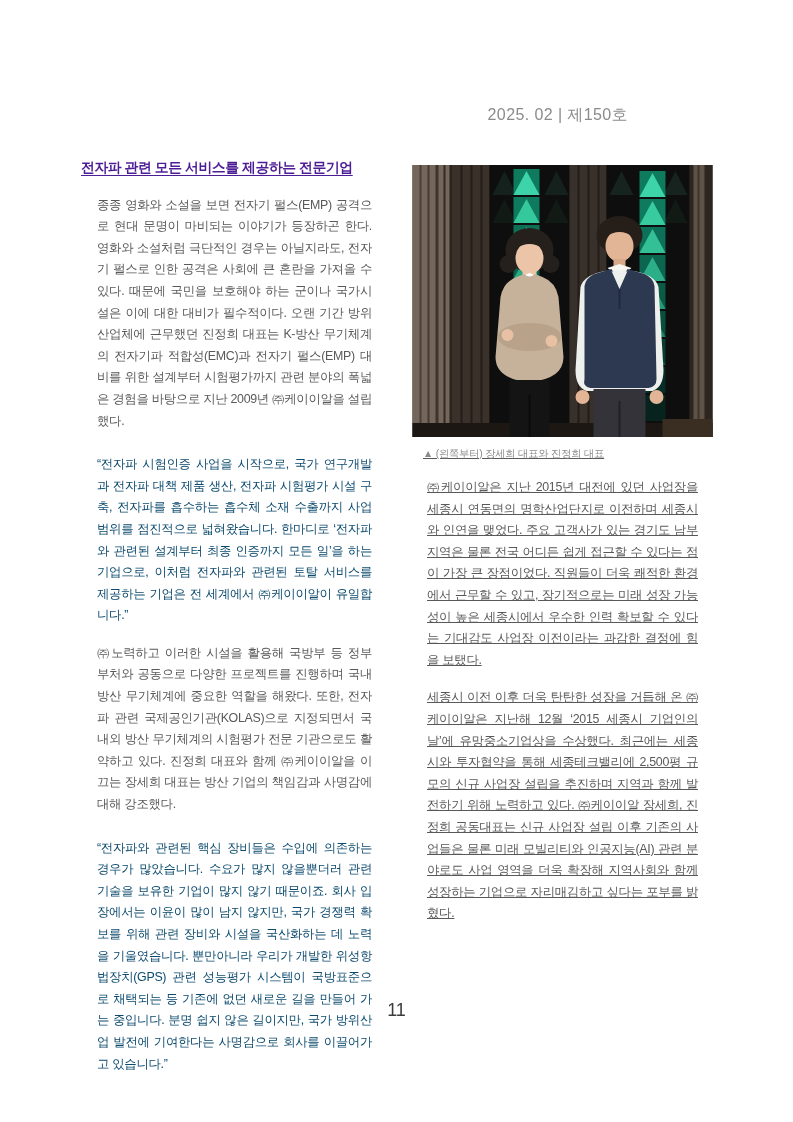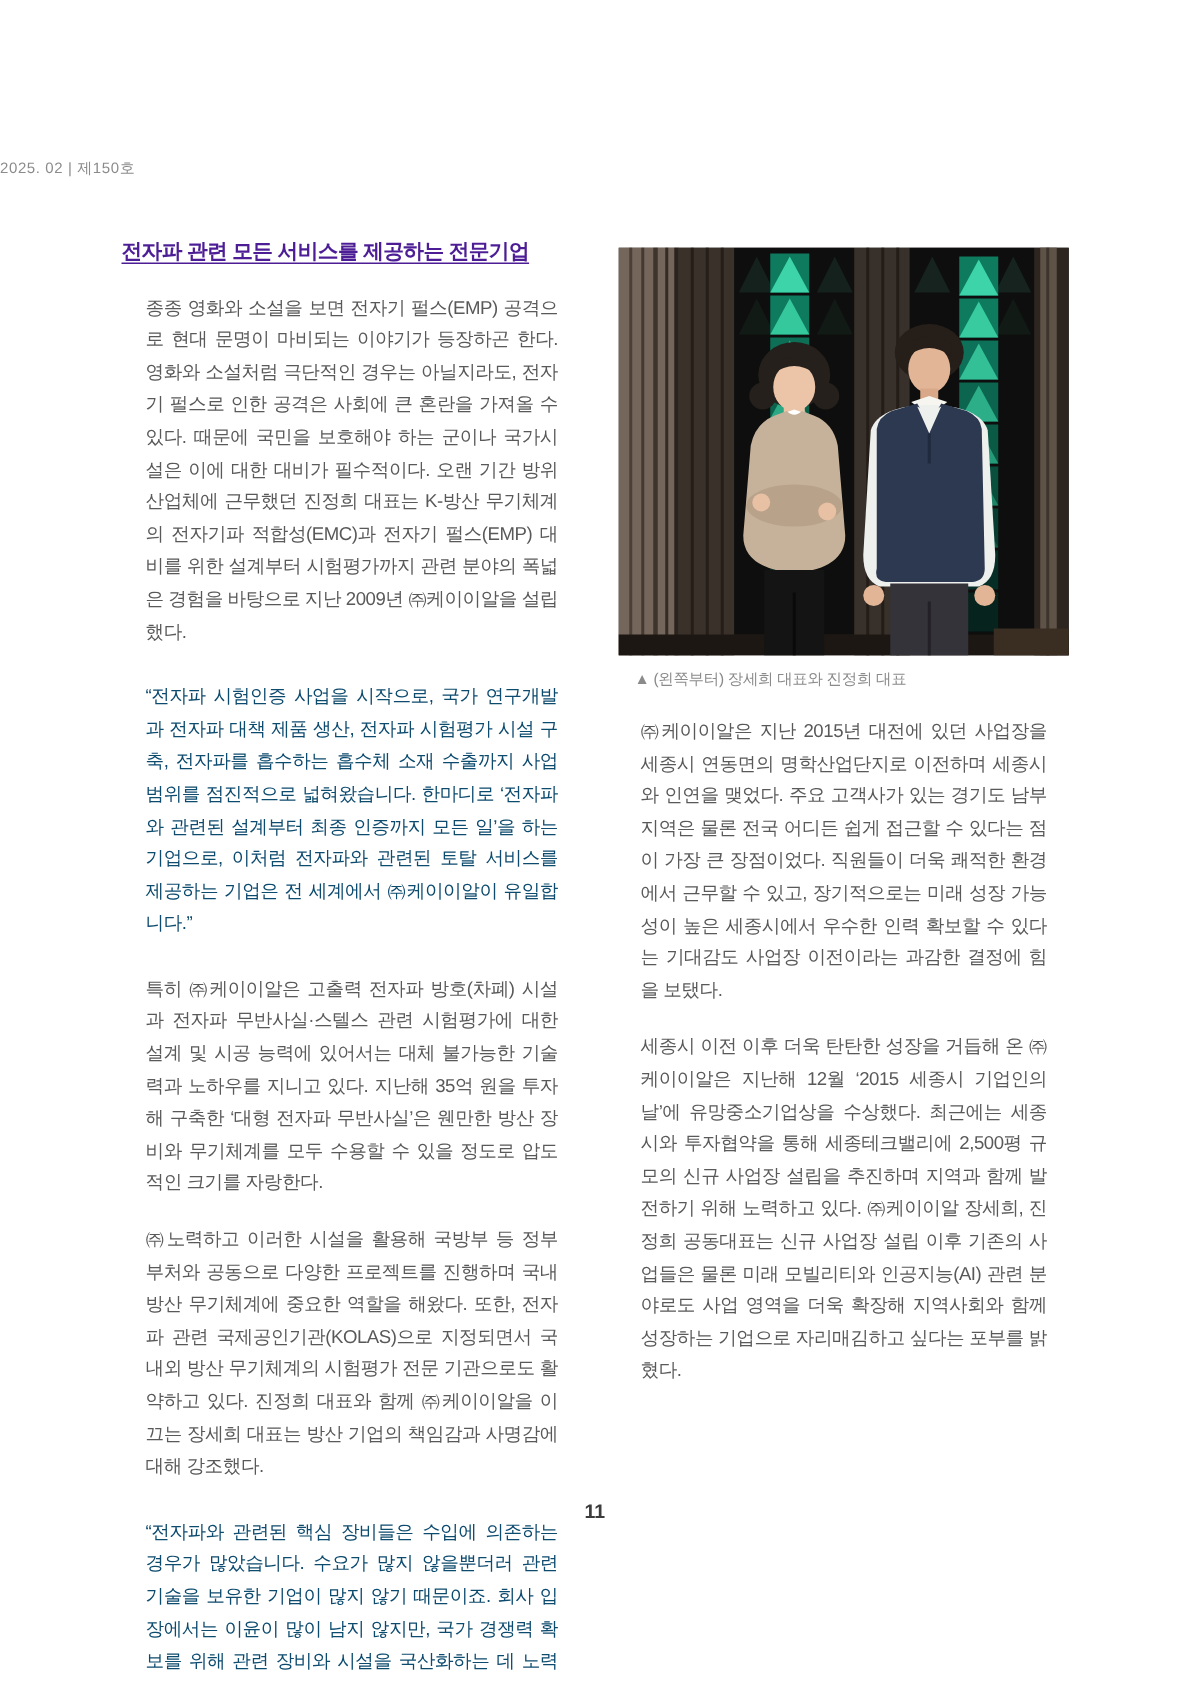--- a/index.html
+++ b/index.html
@@ -4,59 +4,58 @@
 <style>
   html,body { margin:0; padding:0; background:#ffffff; }
   body {
     position:relative;
     width:793px; height:1122px;
     font-family:"Liberation Sans", sans-serif;
     overflow:hidden;
   }
   .page-header {
     position:absolute; top:105px; left:0; width:628px;
-    text-align:left; font-size:10px; color:#8b8b8b; letter-spacing:0.4px;
+    text-align:right; font-size:16px; color:#8b8b8b; letter-spacing:0.4px;
   }
   .col {
     position:absolute; width:307px;
     font-size:12.4px; line-height:21.6px; color:#595959;
     text-align:justify; word-break:break-all; letter-spacing:-0.3px;
   }
   .col-left  { left:81px;  top:157px; }
-  .col-right { left:411px; top:165px; width:303px; }
+  .col-right { left:411px; top:165px; width:303px;text-decoration:underline; }
   .section-heading {
     font-size:13.8px; font-weight:bold; color:#4c1d95;
     margin:0 0 9px 0; text-align:left;
     text-decoration:underline; text-underline-offset:3px;
     letter-spacing:-0.4px;
   }
   p { margin:16px; }
   .gap { margin-top:22px; }
   .quote { color:#0c4a6e; }
   .photo-wrap { width:303px; height:272px; font-size:0; line-height:0; }
   .caption {
     margin:10px 0 0 12px; text-align:left;
     font-size:10.3px; line-height:14px; color:#8b8b8b; letter-spacing:-0.2px;
   }
   .right-heading { margin-top:44px; }
   .page-number {
     position:absolute; top:1000px; left:0; width:793px;
-    text-align:center; font-size:13px; font-weight:bold; color:#3c3c3c;
+    text-align:center; font-size:18px; font-weight:normal; color:#3c3c3c;
   }
 </style>
 </head>
 <body>
 
 <div class="page-header">2025. 02 | 제150호</div>
 
 <div class="col col-left">
   <h3 class="section-heading">전자파 관련 모든 서비스를 제공하는 전문기업</h3>
   <p>종종 영화와 소설을 보면 전자기 펄스(EMP) 공격으로 현대 문명이 마비되는 이야기가 등장하곤 한다. 영화와 소설처럼 극단적인 경우는 아닐지라도, 전자기 펄스로 인한 공격은 사회에 큰 혼란을 가져올 수 있다. 때문에 국민을 보호해야 하는 군이나 국가시설은 이에 대한 대비가 필수적이다. 오랜 기간 방위산업체에 근무했던 진정희 대표는 K-방산 무기체계의 전자기파 적합성(EMC)과 전자기 펄스(EMP) 대비를 위한 설계부터 시험평가까지 관련 분야의 폭넓은 경험을 바탕으로 지난 2009년 ㈜케이이알을 설립했다.</p>
   <p class="quote gap">“전자파 시험인증 사업을 시작으로, 국가 연구개발과 전자파 대책 제품 생산, 전자파 시험평가 시설 구축, 전자파를 흡수하는 흡수체 소재 수출까지 사업 범위를 점진적으로 넓혀왔습니다. 한마디로 ‘전자파와 관련된 설계부터 최종 인증까지 모든 일’을 하는 기업으로, 이처럼 전자파와 관련된 토탈 서비스를 제공하는 기업은 전 세계에서 ㈜케이이알이 유일합니다.”</p>
-  <p class="gap">특히 ㈜케이이알은 고출력 전자파 방호(차폐) 시설과 전자파 무반사실·스텔스 관련 시험평가에 대한 설계 및 시공 능력에 있어서는 대체 불가능한 기술력과 노하우를 지니고 있다. 지난해 35억 원을 투자해 구축한 ‘대형 전자파 무반사실’은 웬만한 방산 장비와 무기체계를 모두 수용할 수 있을 정도로 압도적인 크기를 자랑한다.</p>
   <p>㈜노력하고 이러한 시설을 활용해 국방부 등 정부 부처와 공동으로 다양한 프로젝트를 진행하며 국내 방산 무기체계에 중요한 역할을 해왔다. 또한, 전자파 관련 국제공인기관(KOLAS)으로 지정되면서 국내외 방산 무기체계의 시험평가 전문 기관으로도 활약하고 있다. 진정희 대표와 함께 ㈜케이이알을 이끄는 장세희 대표는 방산 기업의 책임감과 사명감에 대해 강조했다.</p>
   <p class="quote gap">“전자파와 관련된 핵심 장비들은 수입에 의존하는 경우가 많았습니다. 수요가 많지 않을뿐더러 관련 기술을 보유한 기업이 많지 않기 때문이죠. 회사 입장에서는 이윤이 많이 남지 않지만, 국가 경쟁력 확보를 위해 관련 장비와 시설을 국산화하는 데 노력을 기울였습니다. 뿐만아니라 우리가 개발한 위성항법장치(GPS) 관련 성능평가 시스템이 국방표준으로 채택되는 등 기존에 없던 새로운 길을 만들어 가는 중입니다. 분명 쉽지 않은 길이지만, 국가 방위산업 발전에 기여한다는 사명감으로 회사를 이끌어가고 있습니다.”</p>
 </div>
 
 <div class="col col-right">
   <div class="photo-wrap">
     <svg width="303" height="272" viewBox="0 0 300 272" xmlns="http://www.w3.org/2000/svg">
 
       <g>
         <rect x="0" y="0" width="300" height="272" fill="#211b16"></rect>

